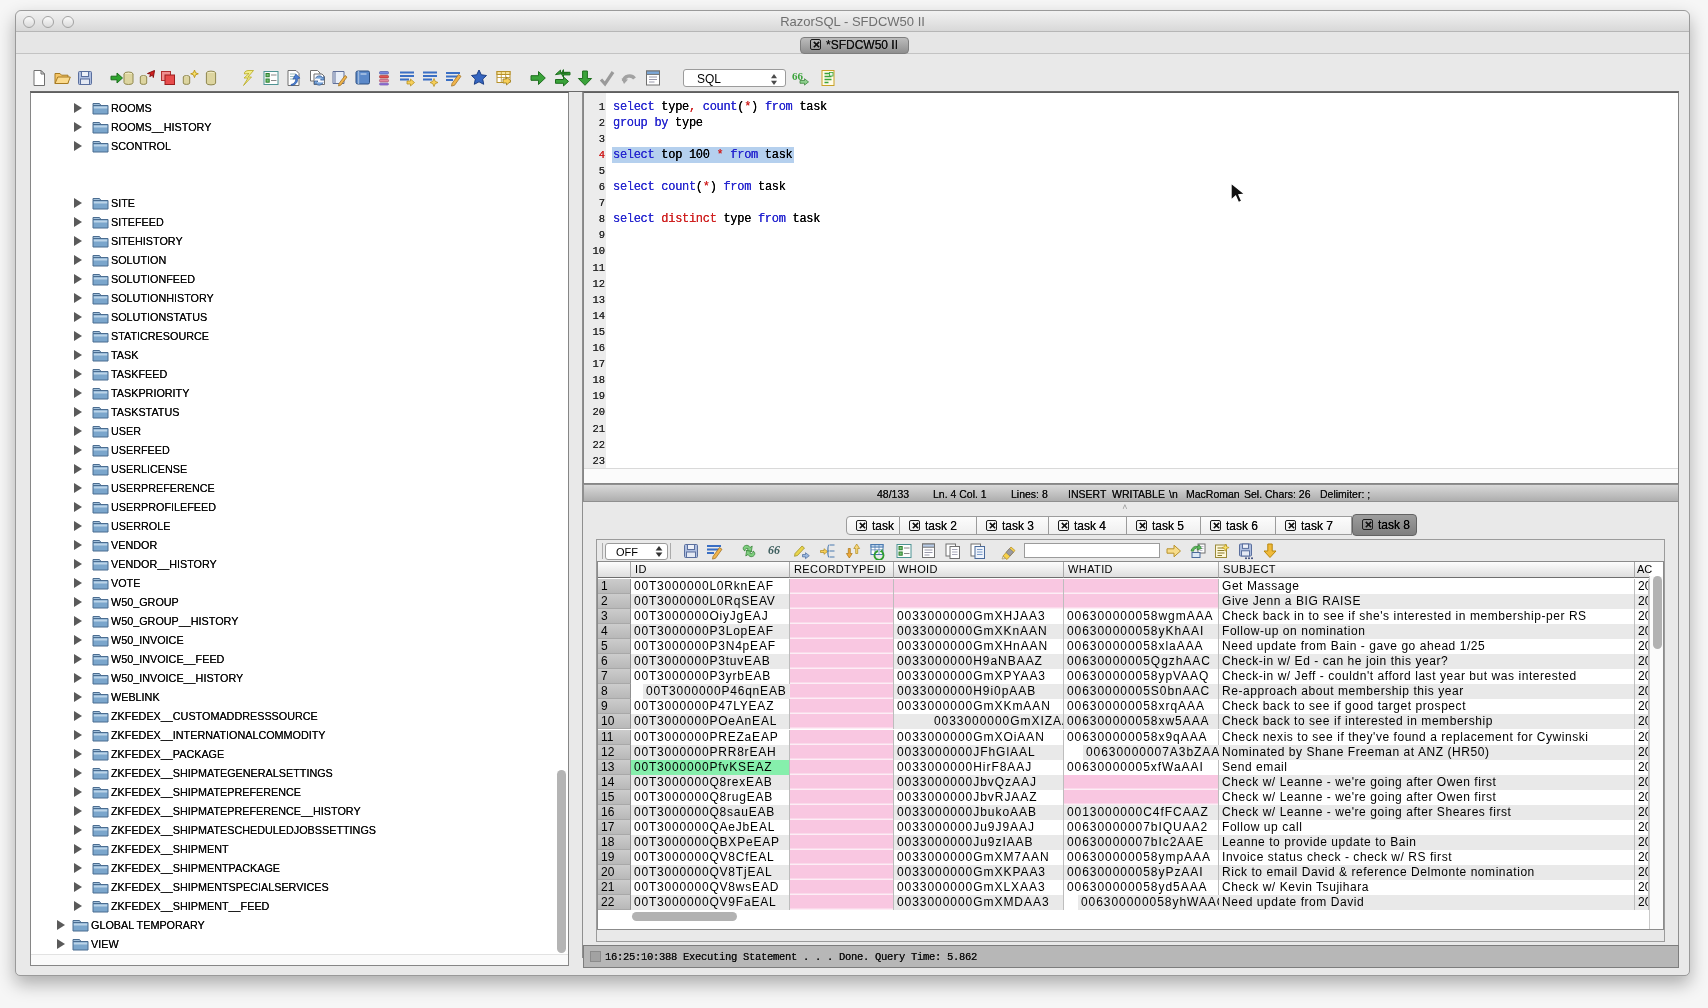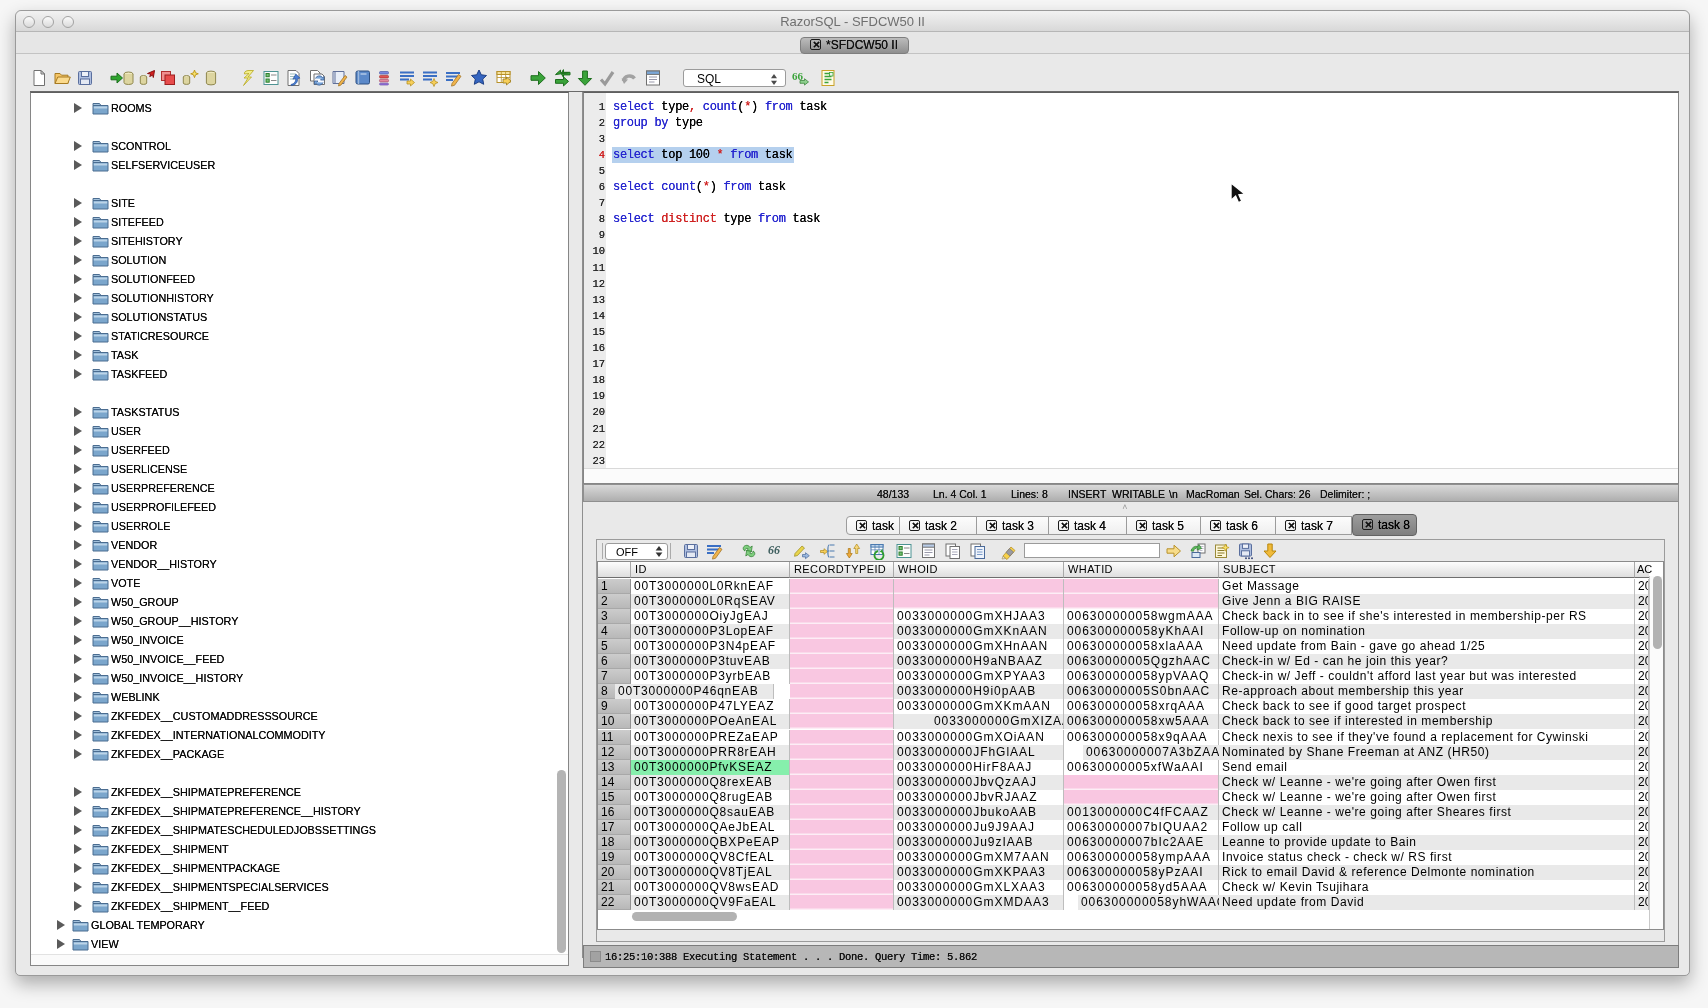--- a/index.html
+++ b/index.html
@@ -203,38 +203,38 @@
 <div id="tree" class="panel">
       <div class="trow" style="top:5.5px">
         <span class="tarr" style="left:43px"></span>
         <svg class="tfold" style="left:61px" viewBox="0 0 17 13">
           <path d="M1 3.5 L1 12 L16 12 L16 3.5 Z" fill="#7ba6cc" stroke="#4a6c90" stroke-width="1"></path>
           <path d="M1 3.5 L1 1.5 L7.5 1.5 L9 3.5 Z" fill="#a3c2dc" stroke="#4a6c90" stroke-width="1"></path>
           <path d="M1.8 4.5 L15.2 4.5 L15.2 6.5 L1.8 6.5 Z" fill="#bcd4e8"></path>
         </svg>
         <span class="tlabel" style="left:80px">ROOMS</span>
       </div>
+      <div class="trow" style="top:24.5px">
+        <span class="tarr" style="left:43px"></span>
+        <svg class="tfold" style="left:61px" viewBox="0 0 17 13">
+          <path d="M1 3.5 L1 12 L16 12 L16 3.5 Z" fill="#7ba6cc" stroke="#4a6c90" stroke-width="1"></path>
+          <path d="M1 3.5 L1 1.5 L7.5 1.5 L9 3.5 Z" fill="#a3c2dc" stroke="#4a6c90" stroke-width="1"></path>
+          <path d="M1.8 4.5 L15.2 4.5 L15.2 6.5 L1.8 6.5 Z" fill="#bcd4e8"></path>
+        </svg>
+        <span class="tlabel" style="left:80px">ROOMS__HISTORY</span>
+      </div>
       <div class="trow" style="top:43.5px">
         <span class="tarr" style="left:43px"></span>
         <svg class="tfold" style="left:61px" viewBox="0 0 17 13">
           <path d="M1 3.5 L1 12 L16 12 L16 3.5 Z" fill="#7ba6cc" stroke="#4a6c90" stroke-width="1"></path>
           <path d="M1 3.5 L1 1.5 L7.5 1.5 L9 3.5 Z" fill="#a3c2dc" stroke="#4a6c90" stroke-width="1"></path>
           <path d="M1.8 4.5 L15.2 4.5 L15.2 6.5 L1.8 6.5 Z" fill="#bcd4e8"></path>
         </svg>
         <span class="tlabel" style="left:80px">SCONTROL</span>
       </div>
-      <div class="trow" style="top:62.5px">
-        <span class="tarr" style="left:43px"></span>
-        <svg class="tfold" style="left:61px" viewBox="0 0 17 13">
-          <path d="M1 3.5 L1 12 L16 12 L16 3.5 Z" fill="#7ba6cc" stroke="#4a6c90" stroke-width="1"></path>
-          <path d="M1 3.5 L1 1.5 L7.5 1.5 L9 3.5 Z" fill="#a3c2dc" stroke="#4a6c90" stroke-width="1"></path>
-          <path d="M1.8 4.5 L15.2 4.5 L15.2 6.5 L1.8 6.5 Z" fill="#bcd4e8"></path>
-        </svg>
-        <span class="tlabel" style="left:80px">SELFSERVICEUSER</span>
-      </div>
       <div class="trow" style="top:100.5px">
         <span class="tarr" style="left:43px"></span>
         <svg class="tfold" style="left:61px" viewBox="0 0 17 13">
           <path d="M1 3.5 L1 12 L16 12 L16 3.5 Z" fill="#7ba6cc" stroke="#4a6c90" stroke-width="1"></path>
           <path d="M1 3.5 L1 1.5 L7.5 1.5 L9 3.5 Z" fill="#a3c2dc" stroke="#4a6c90" stroke-width="1"></path>
           <path d="M1.8 4.5 L15.2 4.5 L15.2 6.5 L1.8 6.5 Z" fill="#bcd4e8"></path>
         </svg>
         <span class="tlabel" style="left:80px">SITE</span>
       </div>
       <div class="trow" style="top:138.5px">
@@ -311,20 +311,29 @@
       </div>
       <div class="trow" style="top:271.5px">
         <span class="tarr" style="left:43px"></span>
         <svg class="tfold" style="left:61px" viewBox="0 0 17 13">
           <path d="M1 3.5 L1 12 L16 12 L16 3.5 Z" fill="#7ba6cc" stroke="#4a6c90" stroke-width="1"></path>
           <path d="M1 3.5 L1 1.5 L7.5 1.5 L9 3.5 Z" fill="#a3c2dc" stroke="#4a6c90" stroke-width="1"></path>
           <path d="M1.8 4.5 L15.2 4.5 L15.2 6.5 L1.8 6.5 Z" fill="#bcd4e8"></path>
         </svg>
         <span class="tlabel" style="left:80px">TASKFEED</span>
       </div>
+      <div class="trow" style="top:290.5px">
+        <span class="tarr" style="left:43px"></span>
+        <svg class="tfold" style="left:61px" viewBox="0 0 17 13">
+          <path d="M1 3.5 L1 12 L16 12 L16 3.5 Z" fill="#7ba6cc" stroke="#4a6c90" stroke-width="1"></path>
+          <path d="M1 3.5 L1 1.5 L7.5 1.5 L9 3.5 Z" fill="#a3c2dc" stroke="#4a6c90" stroke-width="1"></path>
+          <path d="M1.8 4.5 L15.2 4.5 L15.2 6.5 L1.8 6.5 Z" fill="#bcd4e8"></path>
+        </svg>
+        <span class="tlabel" style="left:80px">TASKPRIORITY</span>
+      </div>
       <div class="trow" style="top:309.5px">
         <span class="tarr" style="left:43px"></span>
         <svg class="tfold" style="left:61px" viewBox="0 0 17 13">
           <path d="M1 3.5 L1 12 L16 12 L16 3.5 Z" fill="#7ba6cc" stroke="#4a6c90" stroke-width="1"></path>
           <path d="M1 3.5 L1 1.5 L7.5 1.5 L9 3.5 Z" fill="#a3c2dc" stroke="#4a6c90" stroke-width="1"></path>
           <path d="M1.8 4.5 L15.2 4.5 L15.2 6.5 L1.8 6.5 Z" fill="#bcd4e8"></path>
         </svg>
         <span class="tlabel" style="left:80px">TASKSTATUS</span>
       </div>
       <div class="trow" style="top:328.5px">
@@ -481,20 +490,29 @@
         <span class="tlabel" style="left:80px">ZKFEDEX__INTERNATIONALCOMMODITY</span>
       </div>
       <div class="trow" style="top:651.5px">
         <span class="tarr" style="left:43px"></span>
         <svg class="tfold" style="left:61px" viewBox="0 0 17 13">
           <path d="M1 3.5 L1 12 L16 12 L16 3.5 Z" fill="#7ba6cc" stroke="#4a6c90" stroke-width="1"></path>
           <path d="M1 3.5 L1 1.5 L7.5 1.5 L9 3.5 Z" fill="#a3c2dc" stroke="#4a6c90" stroke-width="1"></path>
           <path d="M1.8 4.5 L15.2 4.5 L15.2 6.5 L1.8 6.5 Z" fill="#bcd4e8"></path>
         </svg>
         <span class="tlabel" style="left:80px">ZKFEDEX__PACKAGE</span>
+      </div>
+      <div class="trow" style="top:670.5px">
+        <span class="tarr" style="left:43px"></span>
+        <svg class="tfold" style="left:61px" viewBox="0 0 17 13">
+          <path d="M1 3.5 L1 12 L16 12 L16 3.5 Z" fill="#7ba6cc" stroke="#4a6c90" stroke-width="1"></path>
+          <path d="M1 3.5 L1 1.5 L7.5 1.5 L9 3.5 Z" fill="#a3c2dc" stroke="#4a6c90" stroke-width="1"></path>
+          <path d="M1.8 4.5 L15.2 4.5 L15.2 6.5 L1.8 6.5 Z" fill="#bcd4e8"></path>
+        </svg>
+        <span class="tlabel" style="left:80px">ZKFEDEX__SHIPMATEGENERALSETTINGS</span>
       </div>
       <div class="trow" style="top:689.5px">
         <span class="tarr" style="left:43px"></span>
         <svg class="tfold" style="left:61px" viewBox="0 0 17 13">
           <path d="M1 3.5 L1 12 L16 12 L16 3.5 Z" fill="#7ba6cc" stroke="#4a6c90" stroke-width="1"></path>
           <path d="M1 3.5 L1 1.5 L7.5 1.5 L9 3.5 Z" fill="#a3c2dc" stroke="#4a6c90" stroke-width="1"></path>
           <path d="M1.8 4.5 L15.2 4.5 L15.2 6.5 L1.8 6.5 Z" fill="#bcd4e8"></path>
         </svg>
         <span class="tlabel" style="left:80px">ZKFEDEX__SHIPMATEPREFERENCE</span>
       </div>
@@ -776,21 +794,21 @@
         <div class="cell" style="left:621px;top:92.25px;width:416px;height:15.05px;background:#e9e9e9;letter-spacing:.55px;">Check-in w/ Ed - can he join this year?</div>
         <div class="cell" style="left:1037px;top:92.25px;width:14px;height:15.05px;background:#e9e9e9;">200</div>
         <div class="rnum" style="left:0;top:107.30px;width:33px;height:15.05px">7</div>
         <div class="cell" style="left:33px;top:107.30px;width:159px;height:15.05px;background:#ffffff;letter-spacing:.8px;">00T3000000P3yrbEAB</div>
         <div class="cell pink" style="left:192px;top:107.30px;width:104px;height:15.05px;"></div>
         <div class="cell" style="left:296px;top:107.30px;width:170px;height:15.05px;background:#ffffff;letter-spacing:.95px;">0033000000GmXPYAA3</div>
         <div class="cell" style="left:466px;top:107.30px;width:155px;height:15.05px;background:#ffffff;letter-spacing:.95px;">006300000058ypVAAQ</div>
         <div class="cell" style="left:621px;top:107.30px;width:416px;height:15.05px;background:#ffffff;letter-spacing:.55px;">Check-in w/ Jeff - couldn't afford last year but was interested</div>
         <div class="cell" style="left:1037px;top:107.30px;width:14px;height:15.05px;background:#ffffff;">200</div>
         <div class="rnum" style="left:0;top:122.35px;width:33px;height:15.05px">8</div>
-        <div class="cell" style="left:17px;top:122.35px;width:159px;height:15.05px;background:#e9e9e9;letter-spacing:.8px;">00T3000000P46qnEAB</div>
+        <div class="cell" style="left:45px;top:122.35px;width:159px;height:15.05px;background:#e9e9e9;letter-spacing:.8px;">00T3000000P46qnEAB</div>
         <div class="cell pink" style="left:192px;top:122.35px;width:104px;height:15.05px;"></div>
         <div class="cell" style="left:296px;top:122.35px;width:170px;height:15.05px;background:#e9e9e9;letter-spacing:.95px;">0033000000H9i0pAAB</div>
         <div class="cell" style="left:466px;top:122.35px;width:155px;height:15.05px;background:#e9e9e9;letter-spacing:.95px;">00630000005S0bnAAC</div>
         <div class="cell" style="left:621px;top:122.35px;width:416px;height:15.05px;background:#e9e9e9;letter-spacing:.55px;">Re-approach about membership this year</div>
         <div class="cell" style="left:1037px;top:122.35px;width:14px;height:15.05px;background:#e9e9e9;">200</div>
         <div class="rnum" style="left:0;top:137.40px;width:33px;height:15.05px">9</div>
         <div class="cell" style="left:33px;top:137.40px;width:159px;height:15.05px;background:#ffffff;letter-spacing:.8px;">00T3000000P47LYEAZ</div>
         <div class="cell pink" style="left:192px;top:137.40px;width:104px;height:15.05px;"></div>
         <div class="cell" style="left:296px;top:137.40px;width:170px;height:15.05px;background:#ffffff;letter-spacing:.95px;">0033000000GmXKmAAN</div>
         <div class="cell" style="left:466px;top:137.40px;width:155px;height:15.05px;background:#ffffff;letter-spacing:.95px;">006300000058xrqAAA</div>

